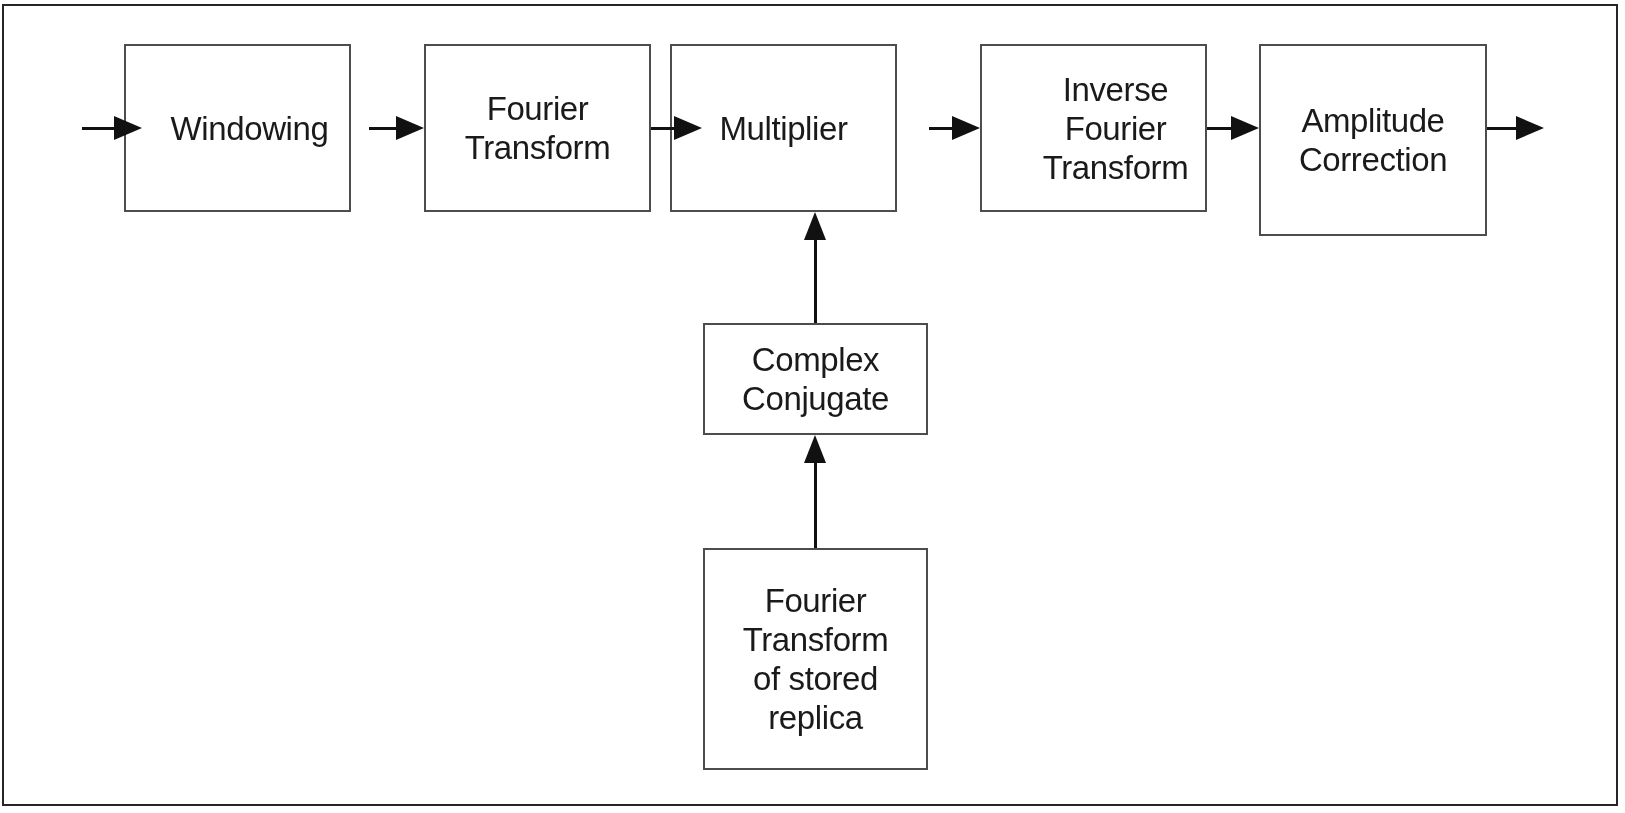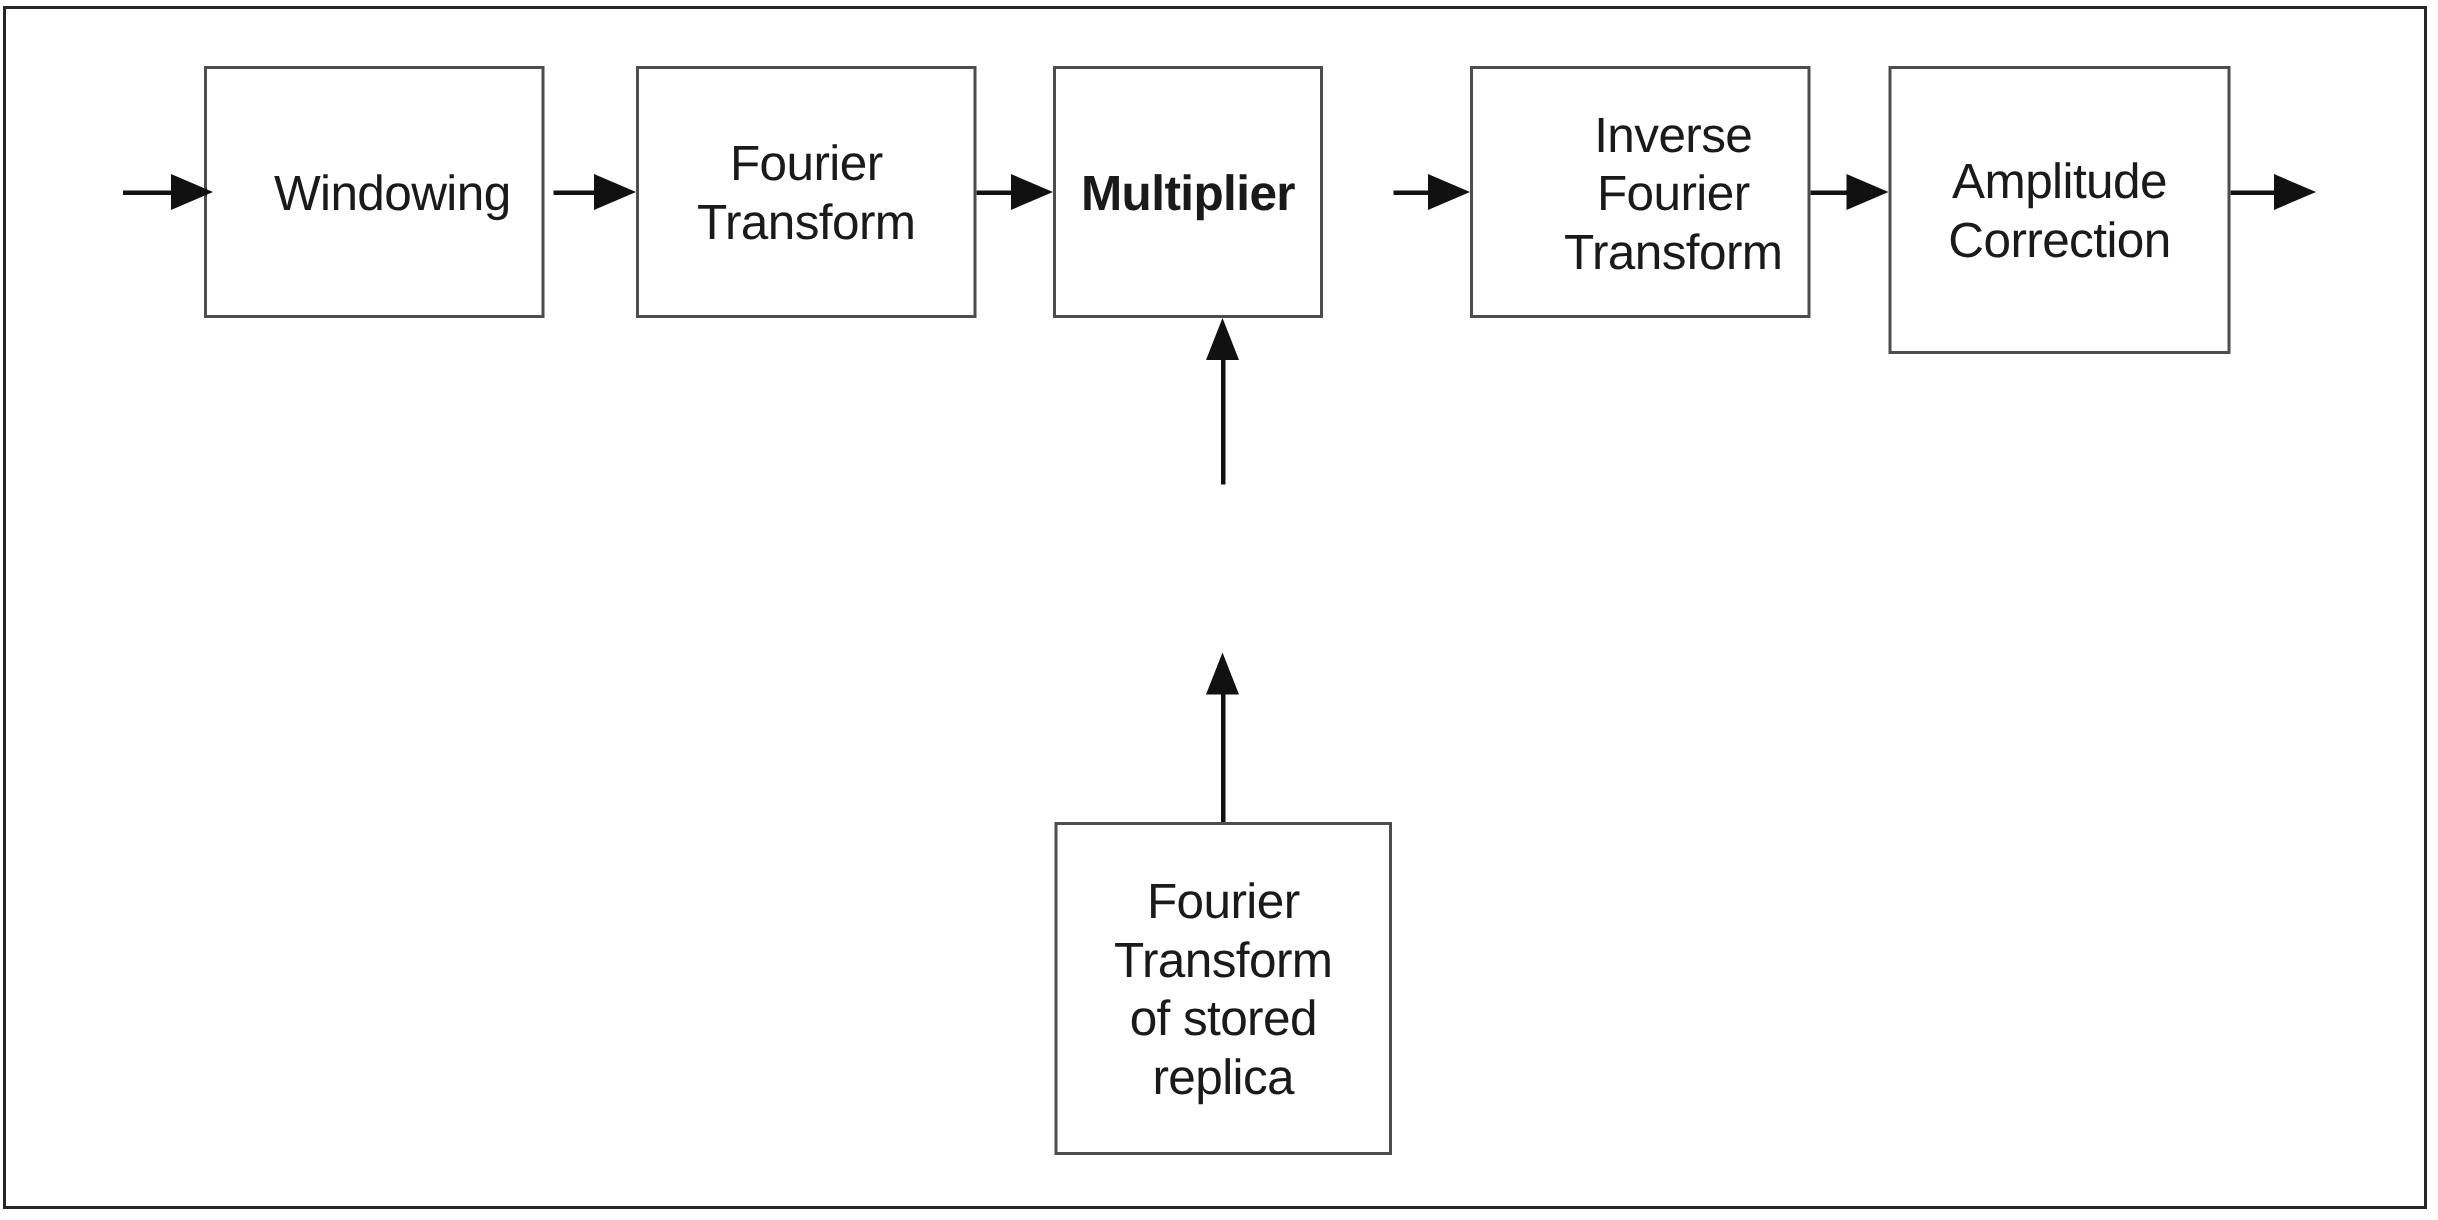--- a/index.html
+++ b/index.html
@@ -41,23 +41,23 @@
   }
   .block .label {
     white-space: pre-line;
     text-align: center;
     font-size: 33px;
     line-height: 39px;
     letter-spacing: -0.4px;
     color: #1a1a1a;
   }
   
-  .b-windowing            { left: 136px;  top: 44px;  width: 227px; height: 168px; padding-left: 24px; }
+  .b-windowing            { left: 124px;  top: 44px;  width: 227px; height: 168px; padding-left: 24px; }
   .b-fourier-transform    { left: 424px;  top: 44px;  width: 227px; height: 168px; }
-  .b-multiplier           { left: 702px;  top: 44px;  width: 180px; height: 168px; font-weight: bold; }
+  .b-multiplier           { left: 670px;  top: 44px;  width: 227px; height: 168px; }
   .b-inverse-ft           { left: 980px;  top: 44px;  width: 227px; height: 168px; padding-left: 44px; }
   .b-amplitude-correction { left: 1259px; top: 44px;  width: 228px; height: 192px; }
   
   .b-complex-conjugate    { left: 703px;  top: 323px; width: 225px; height: 112px; }
   .b-stored-replica       { left: 703px;  top: 548px; width: 225px; height: 222px; }
 
   
   .harrow {
     position: absolute;
     top: 115px;
@@ -134,20 +134,24 @@
   <div class="block b-inverse-ft">
     <div class="label">Inverse
 Fourier
 Transform</div>
   </div>
   <div class="block b-amplitude-correction">
     <div class="label">Amplitude
 Correction</div>
   </div>
 
+  <div class="block b-complex-conjugate">
+    <div class="label">Complex
+Conjugate</div>
+  </div>
   <div class="block b-stored-replica">
     <div class="label">Fourier
 Transform
 of stored
 replica</div>
   </div>
 
   <div class="harrow a-input">
     <div class="shaft"></div>
     <div class="head"></div>

